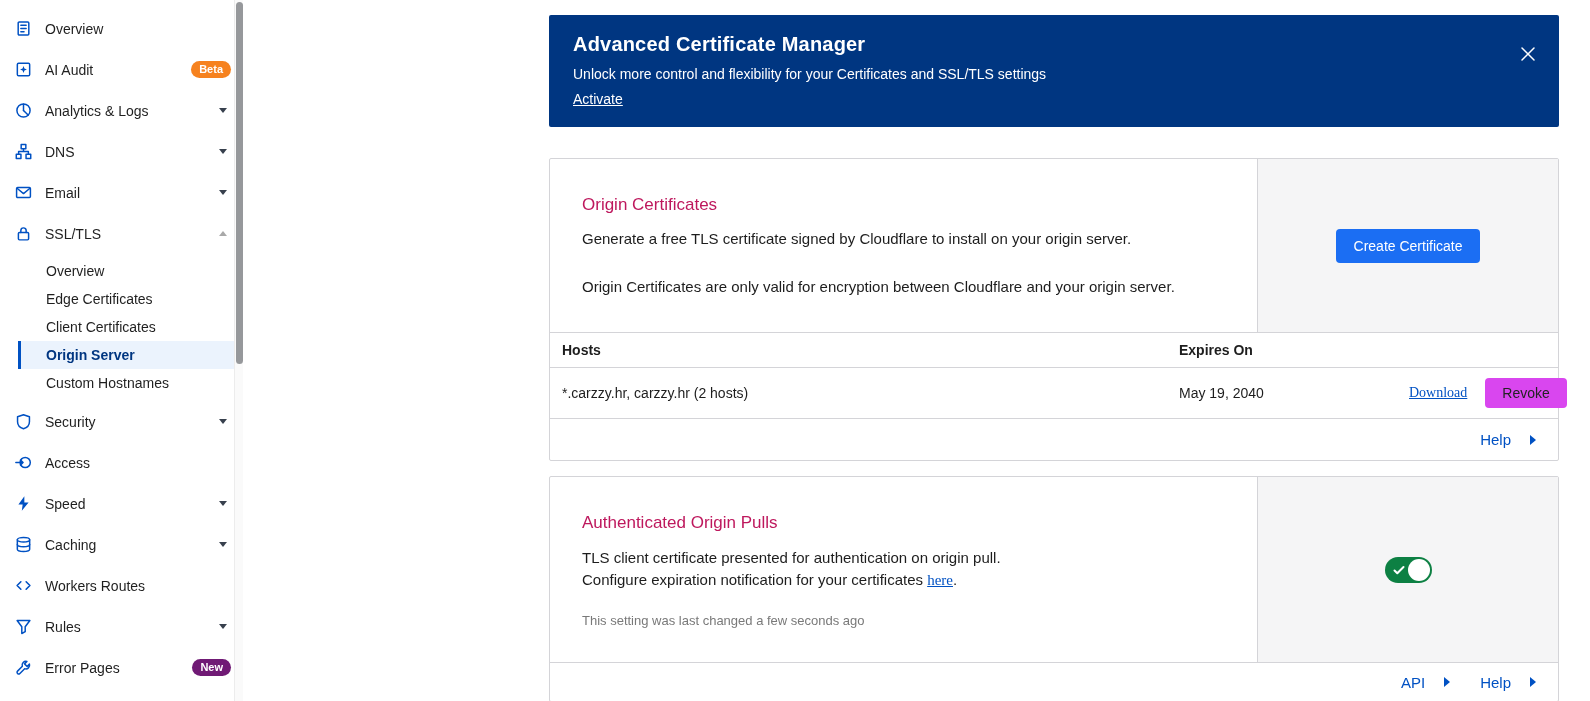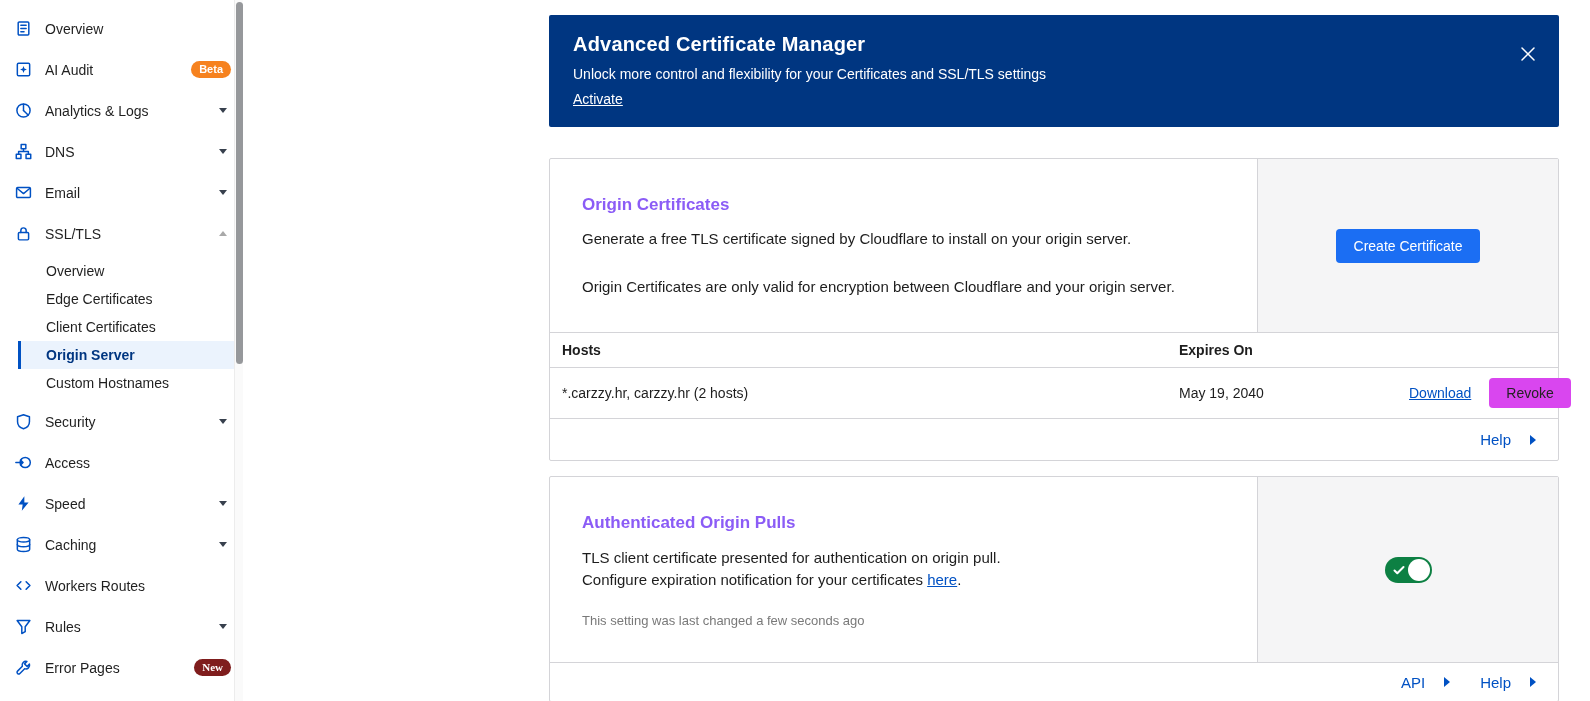--- a/index.html
+++ b/index.html
@@ -39,21 +39,21 @@
   .chevron-up {
     width: 0; height: 0; margin-left: 6px; margin-right: 4px;
     border-left: 4.5px solid transparent; border-right: 4.5px solid transparent;
     border-bottom: 5.5px solid #a9a9a9;
   }
   .badge {
     font-size: 11px; line-height: 1; padding: 3px 8px; border-radius: 9px;
     margin-left: 9px; font-weight: bold;
   }
   .badge-beta { background: #f6821f; color: #fff; }
-  .badge-new  { background: #7f1d1d; color: #fff; font-family: Liberation Serif, serif; }
+  .badge-new  { background: #701a75; color: #fff; }
   .sub-list { margin: 3px 0 4px 0; }
   .sub-item {
     display: flex; align-items: center; height: 28px;
     padding-left: 46px; font-size: 14px; cursor: pointer; color: #1f1f1f;
   }
   .sub-item.active {
     margin-left: 18px; margin-right: 6px; padding-left: 25px;
     background: #ebf3fd; border-left: 3px solid #0051c3;
     border-radius: 0 4px 4px 0; font-weight: bold; color: #003681;
   }
@@ -83,21 +83,21 @@
     border: 1px solid #d4d4d8; background: #fff; border-radius: 2px;
   }
   .card-1 { margin-top: 31px; }
   .card-2 { margin-top: 15px; }
   .card-top { display: flex; align-items: stretch; }
   .card-main { flex: 1; padding: 36px 32px 34px 32px; min-width: 0; }
   .card-aside {
     width: 301px; flex-shrink: 0; border-left: 1px solid #d4d4d8;
     background: #f5f5f6; display: flex; align-items: center; justify-content: center;
   }
-  .card-title { font-size: 17px; font-weight: bold; color: #8b5cf6; }
+  .card-title { font-size: 17px; font-weight: normal; color: #be185d; }
   .card-desc { font-size: 15px; margin-top: 13px; line-height: 22px; }
   .card-desc + .card-desc { margin-top: 26px; }
   .note-text { font-size: 13px; color: #797979; margin-top: 22px; }
 
   .btn-primary {
     background: #1b6ef3; color: #fff; border: none; border-radius: 4px;
     font-size: 14px; font-family: inherit; padding: 9px 18px; cursor: pointer;
   }
   .btn-secondary {
     background: #d946ef; color: #232323; border: none; border-radius: 4px;
@@ -109,21 +109,21 @@
     display: flex; align-items: center; height: 36px; padding: 0 12px;
     border-top: 1px solid #d4d4d8; border-bottom: 1px solid #d4d4d8;
     font-size: 14px; font-weight: bold;
   }
   .tbl-row {
     display: flex; align-items: center; height: 50px; padding: 0 12px; font-size: 14px;
   }
   .col-hosts { width: 617px; flex-shrink: 0; }
   .col-expires { width: 230px; flex-shrink: 0; }
   .row-actions { flex: 1; display: flex; align-items: center; justify-content: flex-end; gap: 18px; }
-  .link { color: #0051c3; text-decoration: underline; cursor: pointer; }
+  .link { color: #0051c3; text-decoration: underline; cursor: pointer; font-family: Liberation Serif, serif; }
 
   
   .card-foot {
     border-top: 1px solid #d4d4d8; display: flex; align-items: center;
     justify-content: flex-end; gap: 30px; padding: 0 22px;
   }
   .foot-1 { height: 42px; }
   .foot-2 { height: 39px; }
   .foot-link {
     color: #0051c3; font-size: 15px; text-decoration: none; cursor: pointer;

